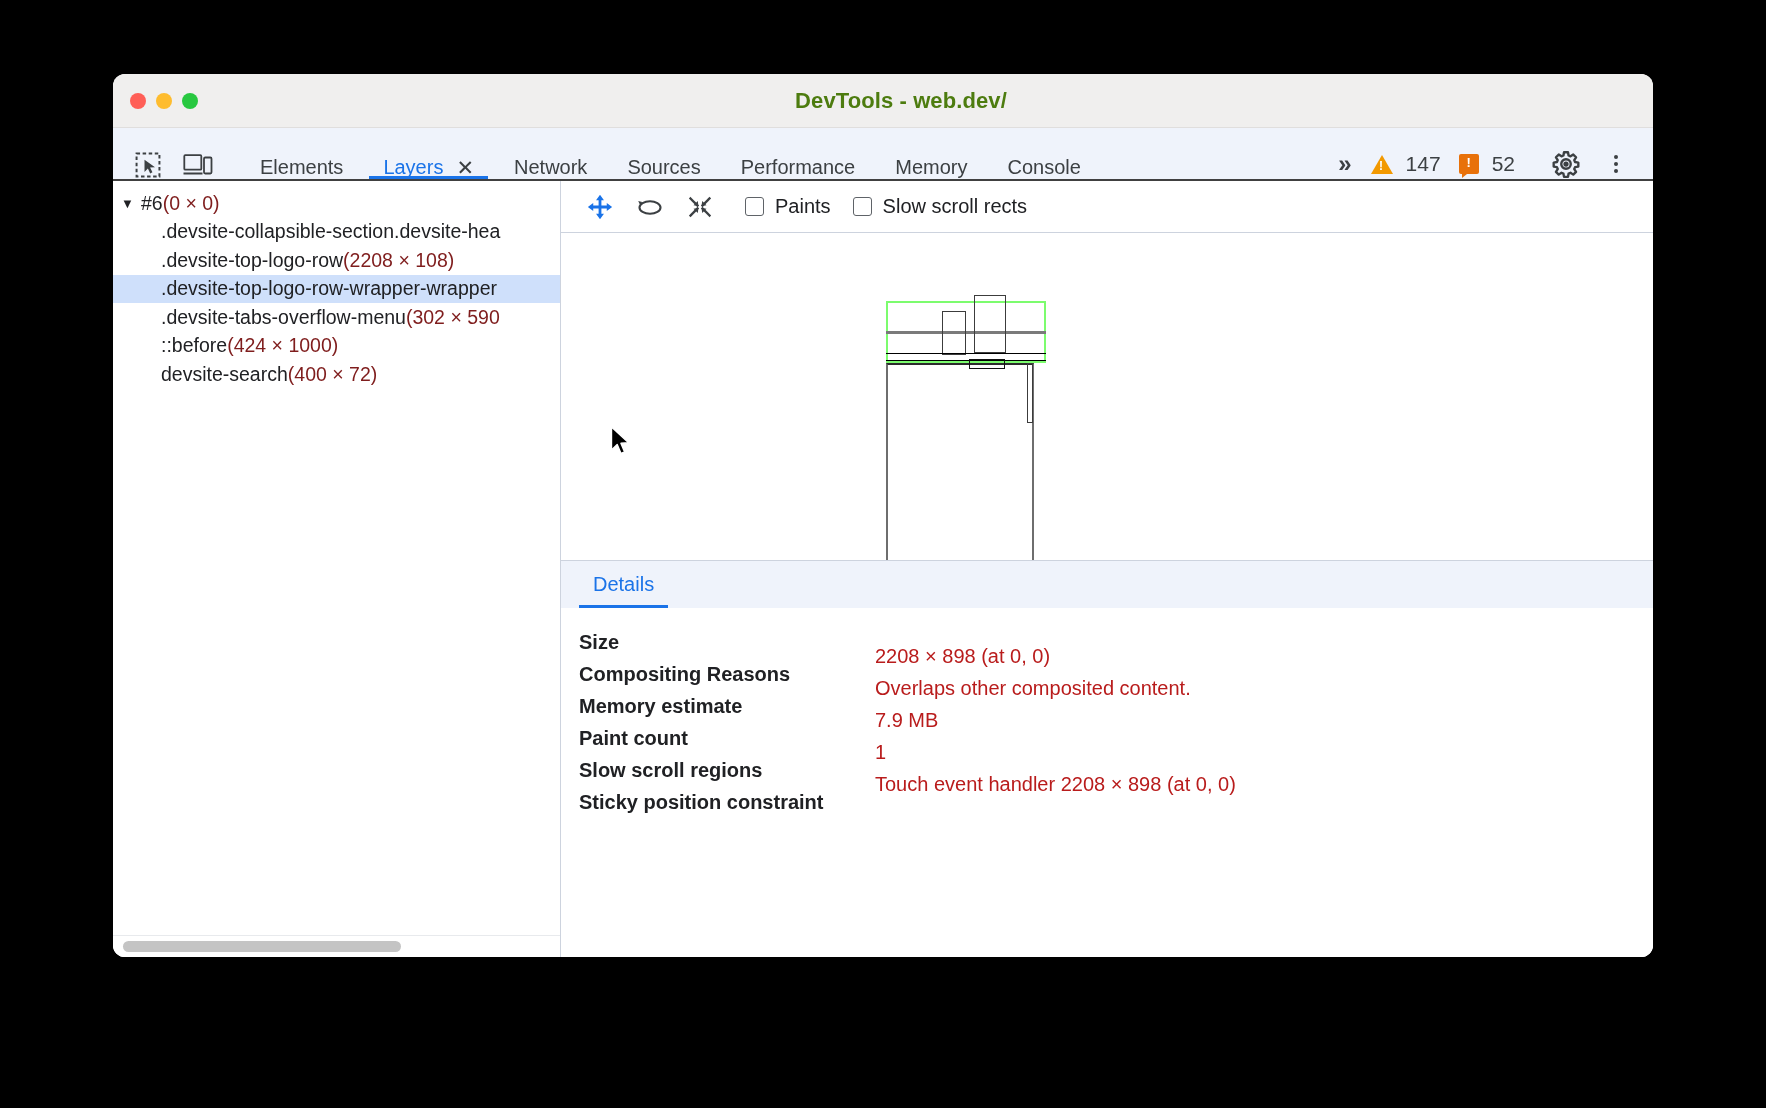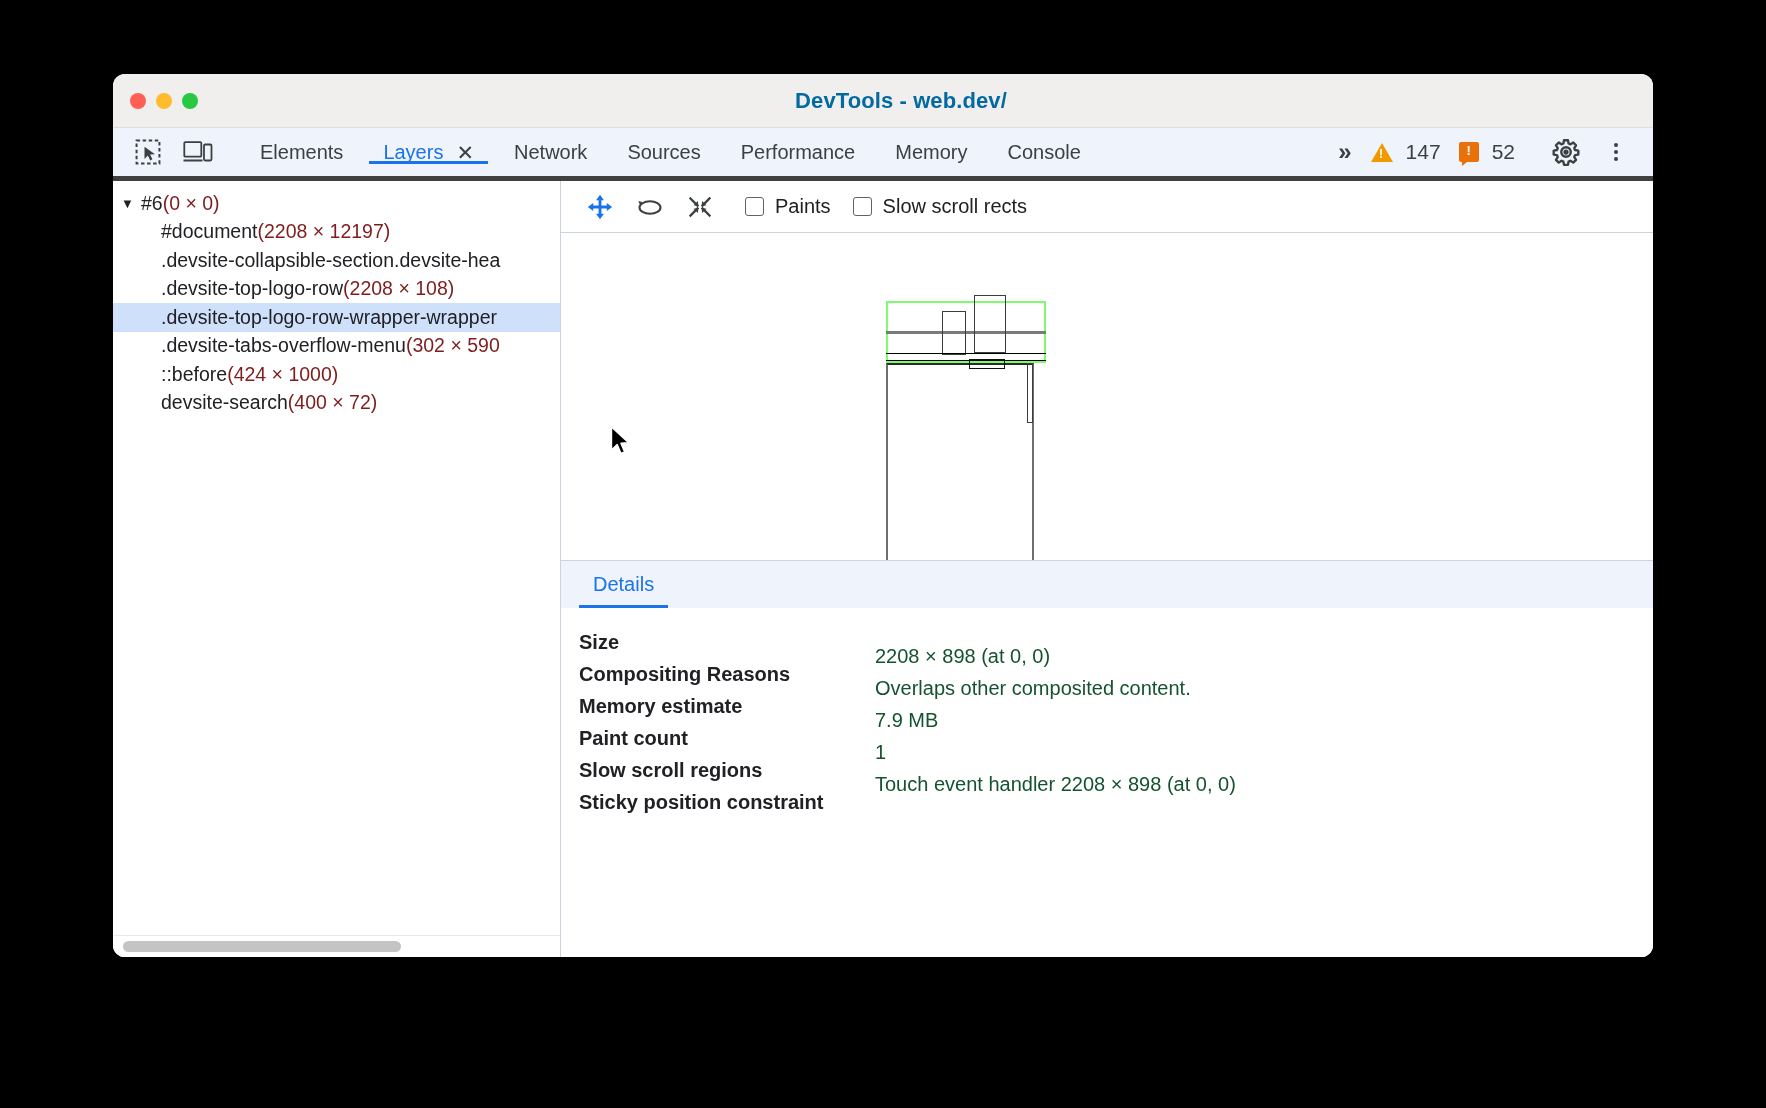--- a/index.html
+++ b/index.html
@@ -57,33 +57,33 @@
     width: 16px; height: 16px;
     border-radius: 50%;
   }
   .light.red    { background: #ff5f57; }
   .light.yellow { background: #febc2e; }
   .light.green  { background: #28c840; }
 
   .win-title {
     font-size: 22px;
     font-weight: bold;
-    color: #0369a1;
+    color: #4d7c0f;
     letter-spacing: 0.1px;
     margin-left: 36px;
   }
 
   
   .tabbar {
     height: 53px;
     min-height: 53px;
     background: #eff3fb;
-    border-bottom: 5px solid #404040;
-    display: flex;
-    align-items: center;
+    border-bottom: 2px solid #404040;
+    display: flex;
+    align-items: flex-end;
     padding-left: 10px;
     position: relative;
   }
   .tool-icon-btn {
     width: 50px;
     display: flex;
     align-items: center;
     justify-content: center;
     cursor: pointer;
   }
@@ -361,21 +361,21 @@
     height: 32px;
     align-items: center;
     font-size: 20px;
   }
   .dlabel {
     width: 296px;
     min-width: 296px;
     font-weight: bold;
     color: #202124;
   }
-  .dvalue { color: #14532d; margin-top: 28px; }
+  .dvalue { color: #b91c1c; margin-top: 28px; }
 
   
   .cursor-arrow {
     position: absolute;
     left: 497px;
     top: 352px;
     width: 22px;
     height: 30px;
     pointer-events: none;
     z-index: 50;
@@ -480,25 +480,20 @@
 
       <div class="tree-pane">
         <div class="tree-list">
 
           <div class="tree-row">
             <span class="twisty">▼</span>
             <span class="nm">#6</span>
             <span class="dim">(0 × 0)</span>
           </div>
 
-          <div class="tree-row">
-            <span class="indent" style="width:48px"></span>
-            <span class="nm">#document</span>
-            <span class="dim">(2208 × 12197)</span>
-          </div>
 
           <div class="tree-row">
             <span class="indent" style="width:48px"></span>
             <span class="nm">.devsite-collapsible-section.devsite-hea</span>
             <span class="dim"></span>
           </div>
 
           <div class="tree-row">
             <span class="indent" style="width:48px"></span>
             <span class="nm">.devsite-top-logo-row</span>

